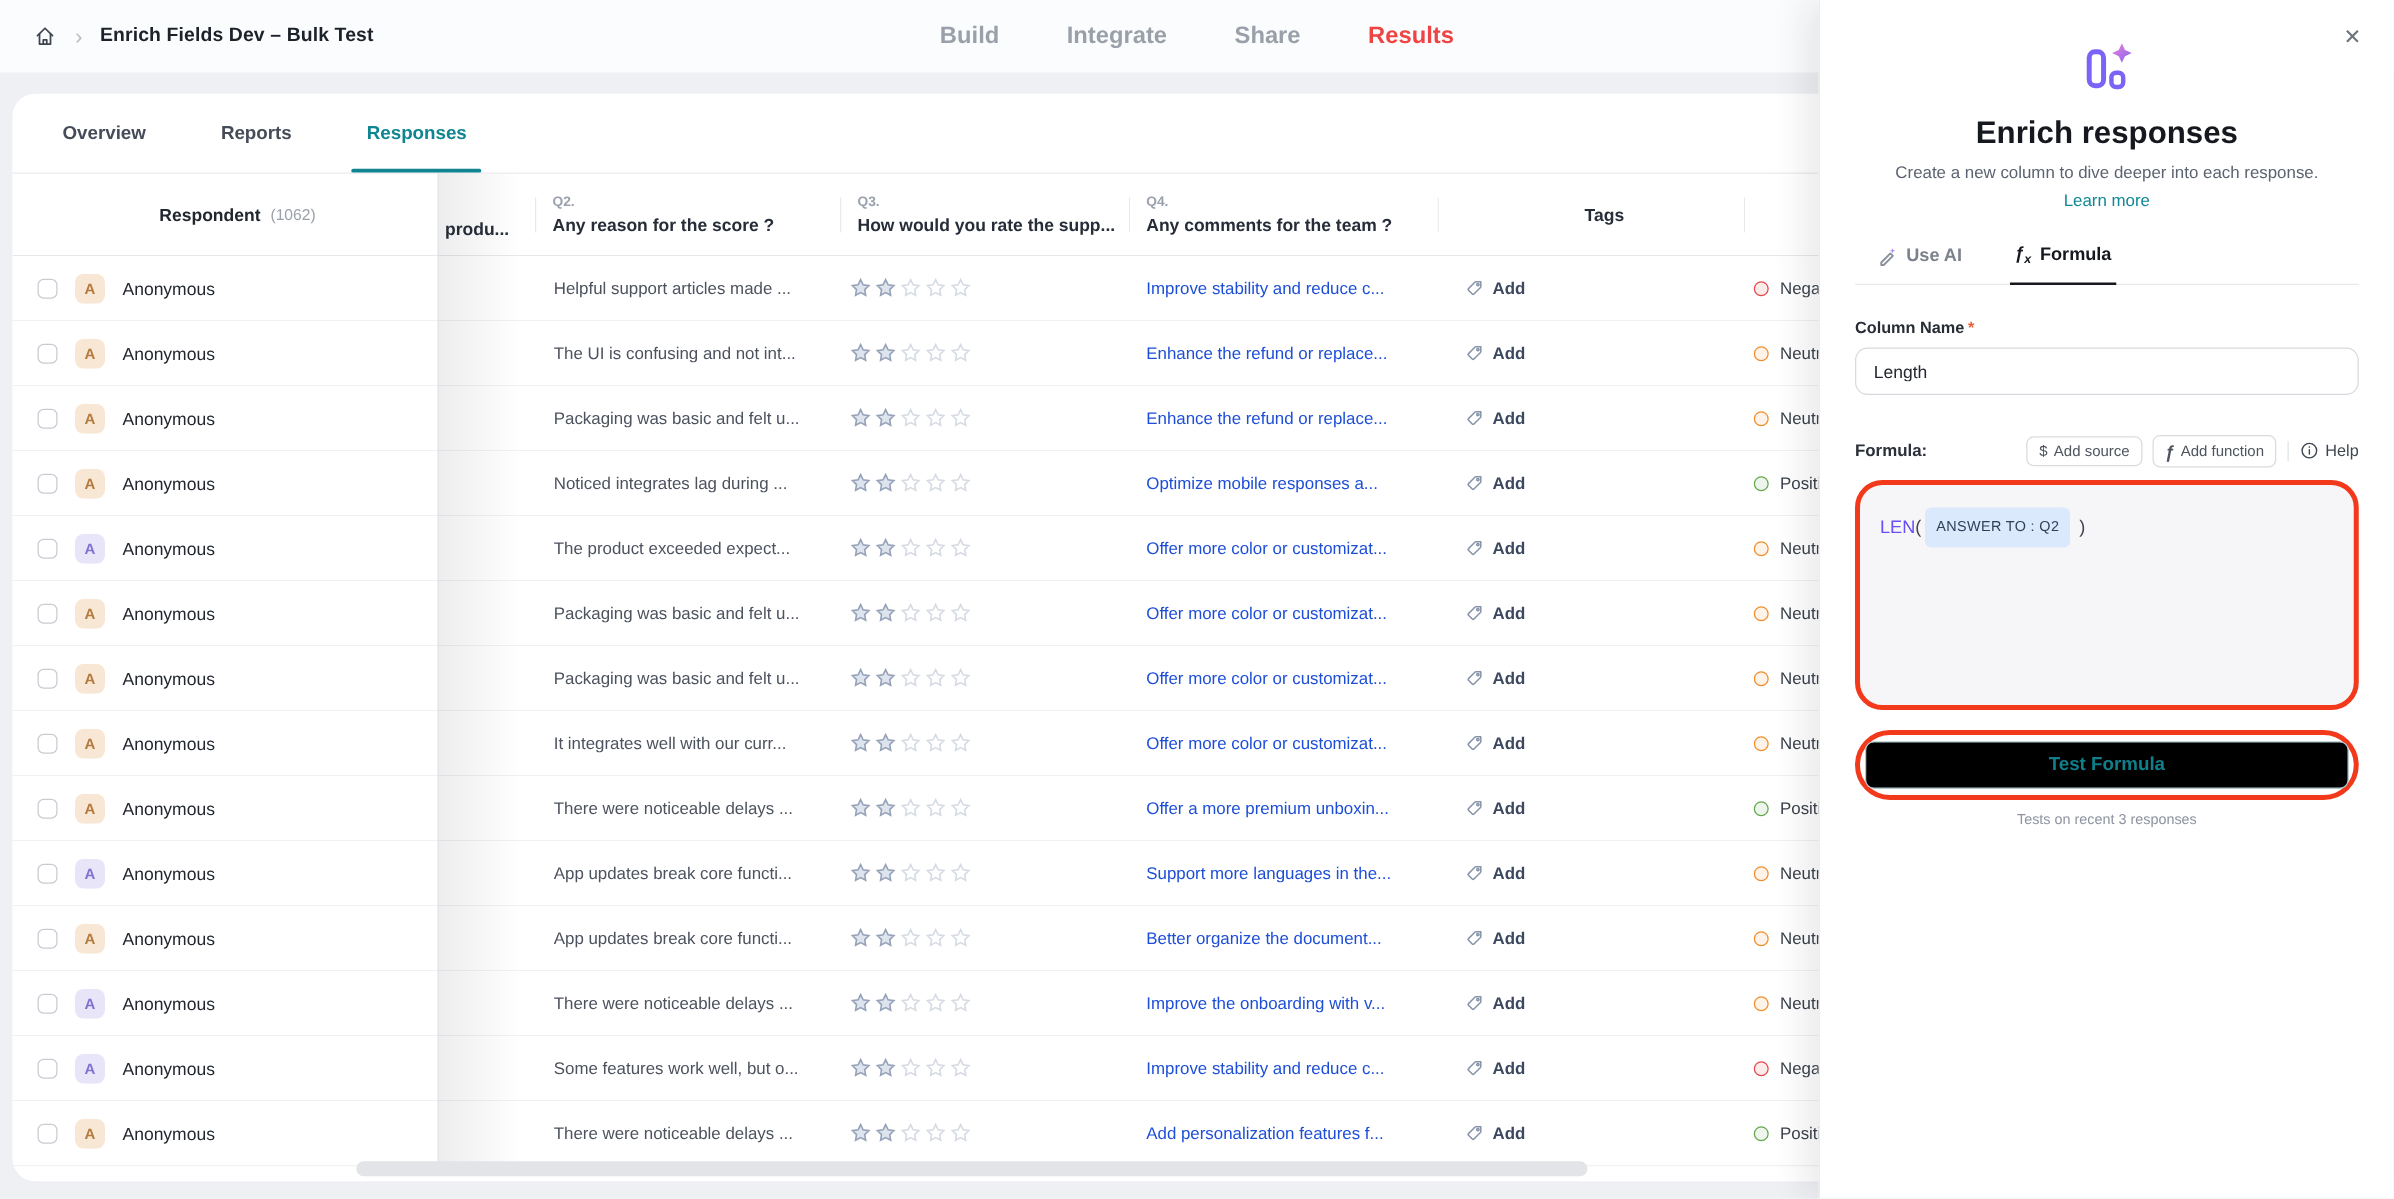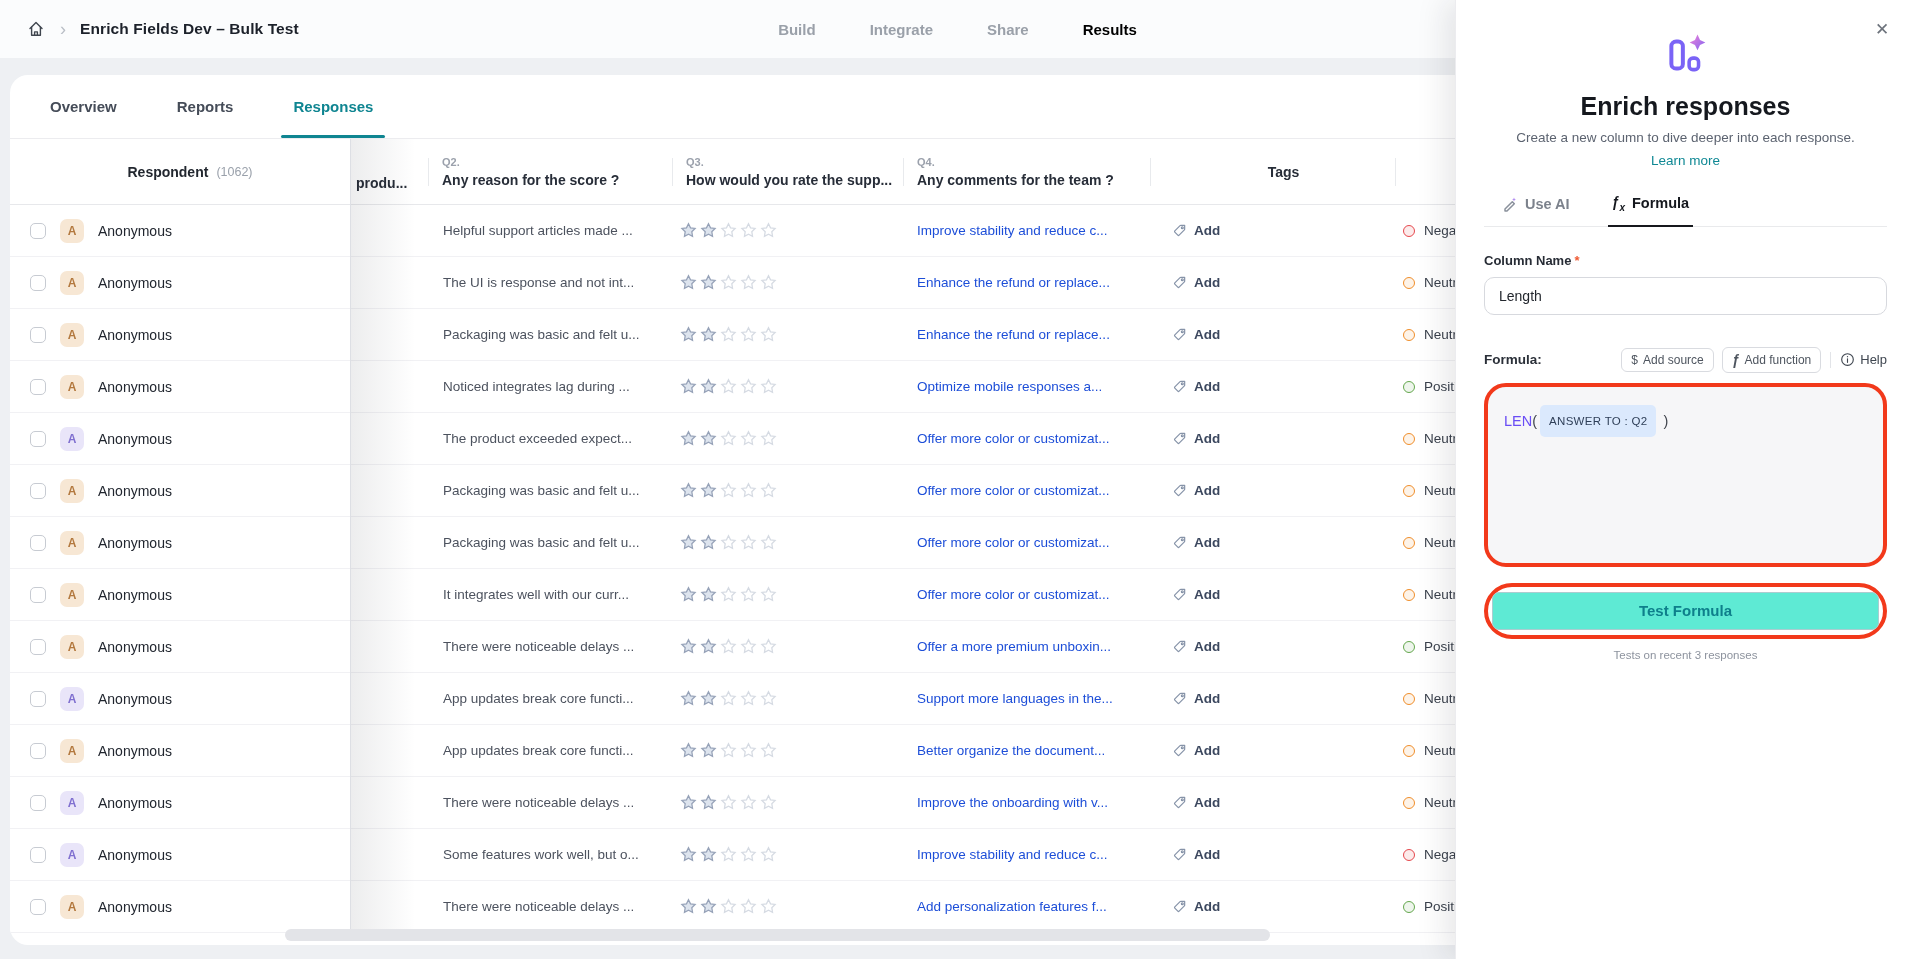--- a/index.html
+++ b/index.html
@@ -11,22 +11,22 @@
 
   
   .topbar{ position:absolute; top:0; left:0; width:100%; height:58px;
     background:#fbfcfd; display:flex; align-items:center; padding:0 26px; }
   .crumbs{ display:flex; align-items:center; gap:14px; }
   .home-btn{ display:flex; align-items:center; cursor:pointer; }
   .crumb-sep{ color:#b9bec6; font-size:18px; line-height:1; }
   .doc-title{ font-size:15.5px; font-weight:700; color:#1c212a; letter-spacing:.1px; }
   .center-nav{ position:absolute; left:50%; transform:translateX(-50%);
     display:flex; gap:54px; }
-  .nav-item{ font-size:15px; font-weight:600; color:#9aa0a9; cursor:pointer; }
-  .nav-item.active{ color:#000000; font-weight:700; }
+  .nav-item{ font-size:19px; font-weight:600; color:#9aa0a9; cursor:pointer; }
+  .nav-item.active{ color:#ef4444; font-weight:700; }
 
   
   .card{ position:absolute; left:10px; top:75px; width:1895px; height:870px;
     background:#fff; border-radius:18px; overflow:hidden; }
   .view-tabs{ height:64px; display:flex; align-items:stretch; gap:36px;
     padding-left:28px; border-bottom:1px solid #ececef; }
   .vtab{ position:relative; display:flex; align-items:center; padding:0 12px;
     font-size:15px; font-weight:600; color:#454c58; cursor:pointer; }
   .vtab.active{ color:#0f8591; font-weight:700; }
   .vtab.active::after{ content:""; position:absolute; left:0; right:0; bottom:0;
@@ -121,21 +121,21 @@
   .editor{ margin-top:10px; height:184px; background:#f6f6f8;
     border:4px solid #f2391b; border-radius:22px; padding:18px 16px; }
   .ftokens{ display:flex; align-items:center; font-size:14.5px; }
   .tok-fn{ color:#6a4df5; }
   .tok-paren{ color:#41454e; }
   .tok-chip{ background:#dbe9fd; color:#2f3f58; font-size:11.5px; letter-spacing:.3px;
     padding:10px 9px; border-radius:5px; margin:0 3px; cursor:pointer; }
   .tok-close{ color:#41454e; margin-left:4px; }
 
   .test-annot{ margin-top:16px; border:4px solid #f2391b; border-radius:28px; padding:5px 4px; }
-  .test-btn{ width:100%; height:38px; background:#5eead4; border:1px solid #abccd0;
+  .test-btn{ width:100%; height:38px; background:#000000; border:1px solid #abccd0;
     border-radius:7px; color:#0e7f8b; font-weight:700; font-size:15px; cursor:pointer;
     font-family:"Liberation Sans", sans-serif; }
   .test-note{ margin-top:10px; text-align:center; font-size:11.5px; color:#8d939e; }
 </style>
 </head>
 <body>
 
 <div class="topbar">
   <div class="crumbs">
     <span class="home-btn">
@@ -242,21 +242,21 @@
     </div>
   </div>
 
   <div class="grid row">
     <div class="cell cell-resp">
       <span class="checkbox"></span>
       <span class="avatar tan">A</span>
       <span class="rname">Anonymous</span>
     </div>
     <div class="cell cell-partial"></div>
-    <div class="cell cell-q2">The UI is response and not int...</div>
+    <div class="cell cell-q2">The UI is confusing and not int...</div>
     <div class="cell cell-stars">
             <svg class="star filled" width="17" height="17" viewBox="0 0 16 16">
               <path d="M8 1.6l1.9 3.9 4.3.6-3.1 3 .7 4.3L8 11.4l-3.8 2 .7-4.3-3.1-3 4.3-.6z"></path>
             </svg>
             <svg class="star filled" width="17" height="17" viewBox="0 0 16 16">
               <path d="M8 1.6l1.9 3.9 4.3.6-3.1 3 .7 4.3L8 11.4l-3.8 2 .7-4.3-3.1-3 4.3-.6z"></path>
             </svg>
             <svg class="star" width="17" height="17" viewBox="0 0 16 16">
               <path d="M8 1.6l1.9 3.9 4.3.6-3.1 3 .7 4.3L8 11.4l-3.8 2 .7-4.3-3.1-3 4.3-.6z"></path>
             </svg>

